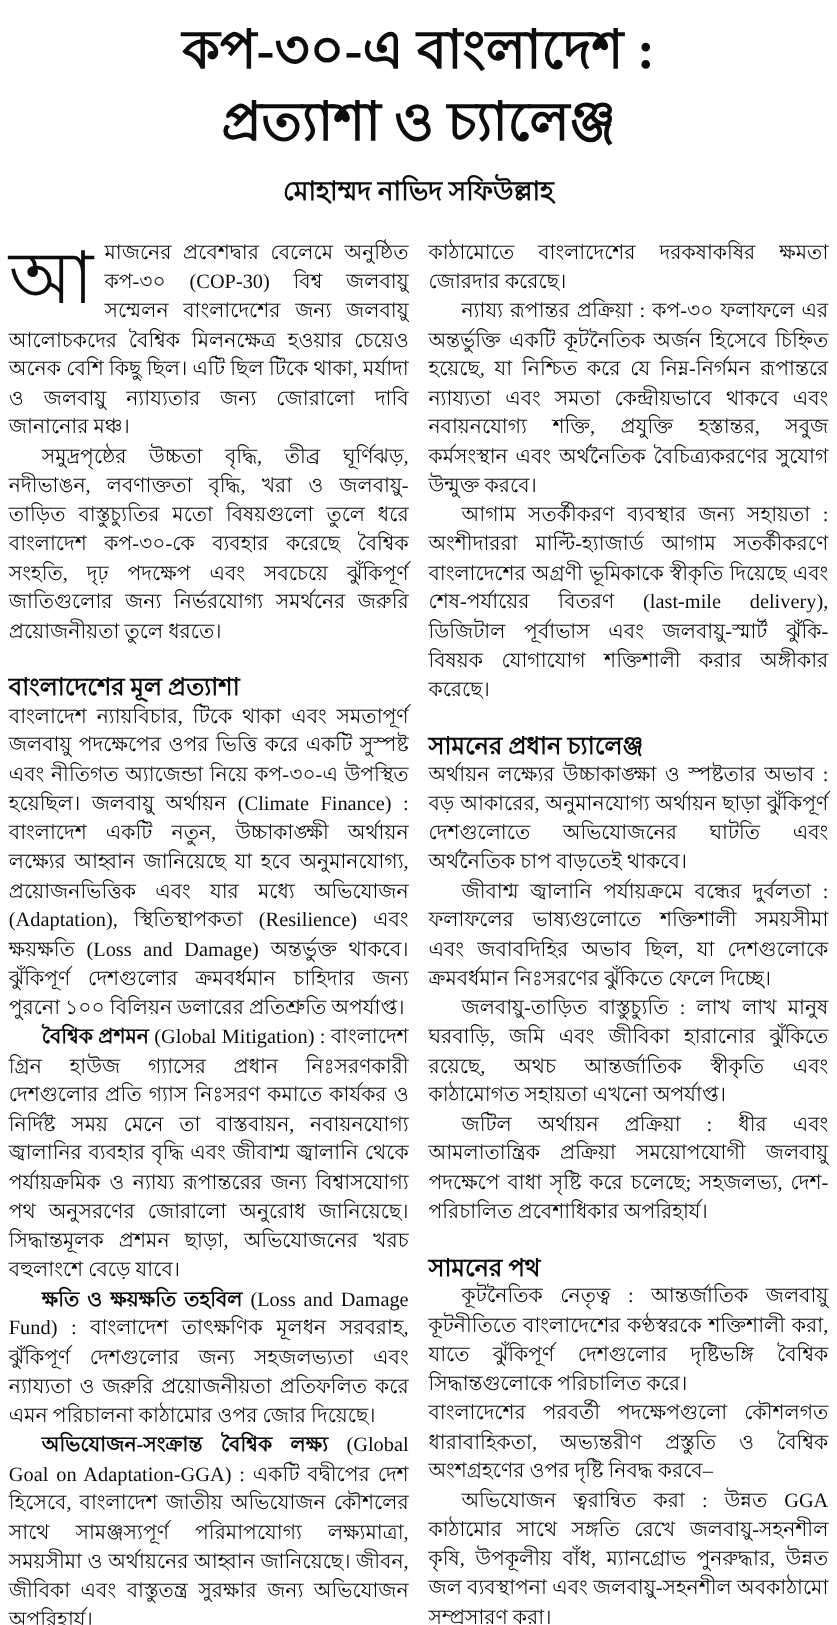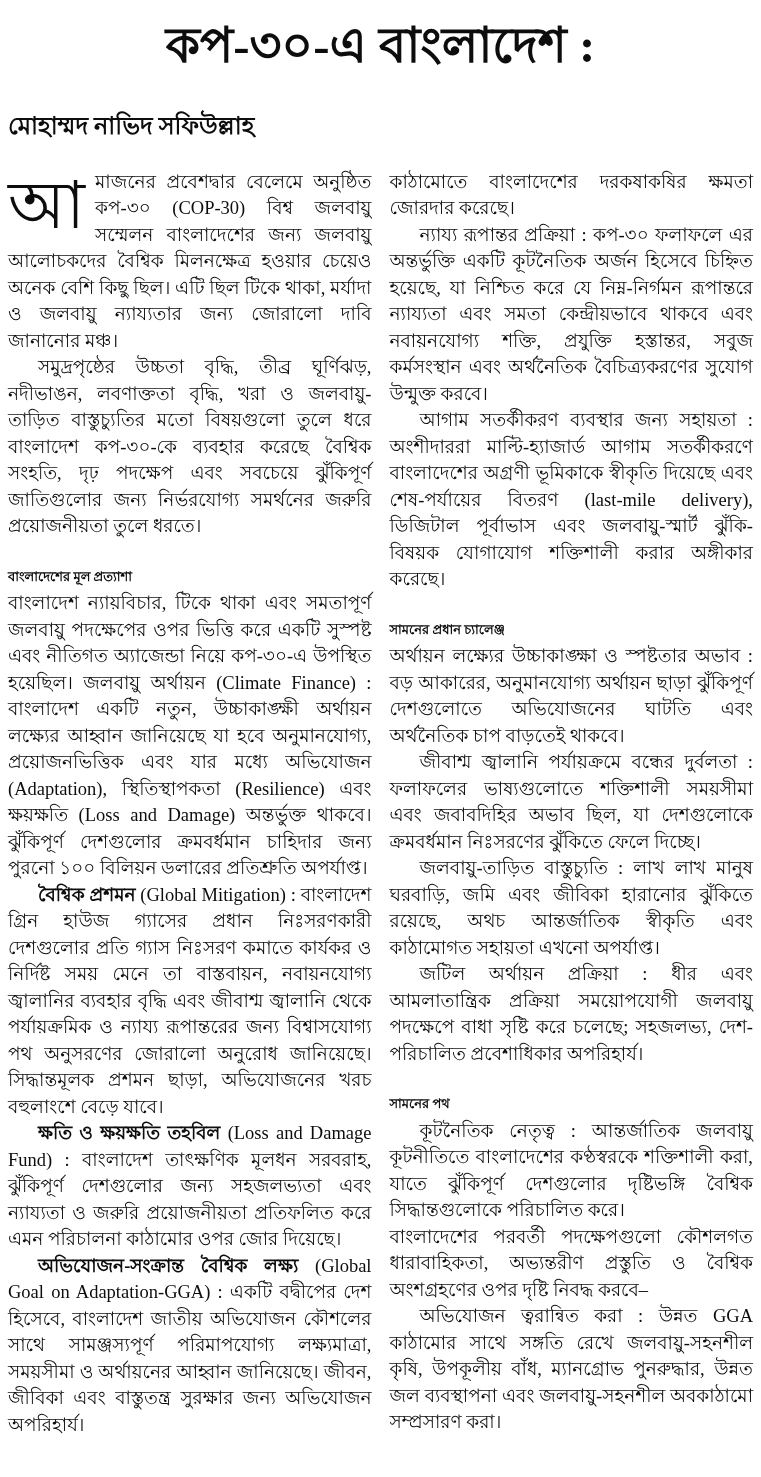--- a/index.html
+++ b/index.html
@@ -19,59 +19,60 @@
   }
   .title {
     margin: 4px 0 0 0;
     text-align: center;
     font-size: 49px;
     line-height: 1.32;
     font-weight: 700;
     letter-spacing: 0px;
   }
   .byline {
-    margin-top: 28px;
+    margin-top: 12px;
+    text-align: center;
     font-size: 24px;
     font-weight: 700;
   }
   .columns {
     display: flex;
     gap: 18px;
     margin-top: 22px;
   }
   .col {
     width: 50%;
     box-sizing: border-box;
     font-size: 18.5px;
     line-height: 26.5px;
     text-align: justify;
     text-justify: inter-word;
   }
   .para { margin: 0; }
   .para.indent { text-indent: 30px; }
   .heading {
-    font-size: 13px;
+    font-size: 22px;
     line-height: 26.5px;
     font-weight: 700;
     margin: 24px 0 0 0;
   }
   .lead { font-weight: 700; margin-top: 40px; }
   .dropcap {
     float: left;
     font-size: 66px;
     line-height: 58px;
     padding: 8px 10px 2px 0;
     font-weight: 400;
   }
 </style>
 </head>
 <body>
 
 <div class="page">
-  <h1 class="title"><span>কপ-৩০-এ বাংলাদেশ :</span><br></h1>
+  <h1 class="title"><span>কপ-৩০-এ বাংলাদেশ :</span><br><span>প্রত্যাশা ও চ্যালেঞ্জ</span></h1>
   <div class="byline">মোহাম্মদ নাভিদ সফিউল্লাহ</div>
   <div class="columns">
     <div class="col">
         <p class="para"><span class="dropcap">আ</span>মাজনের প্রবেশদ্বার বেলেমে অনুষ্ঠিত কপ-৩০ (COP-30) বিশ্ব জলবায়ু সম্মেলন বাংলাদেশের জন্য জলবায়ু আলোচকদের বৈশ্বিক মিলনক্ষেত্র হওয়ার চেয়েও অনেক বেশি কিছু ছিল। এটি ছিল টিকে থাকা, মর্যাদা ও জলবায়ু ন্যায্যতার জন্য জোরালো দাবি জানানোর মঞ্চ।</p>
         <p class="para indent">সমুদ্রপৃষ্ঠের উচ্চতা বৃদ্ধি, তীব্র ঘূর্ণিঝড়, নদীভাঙন, লবণাক্ততা বৃদ্ধি, খরা ও জলবায়ু-তাড়িত বাস্তুচ্যুতির মতো বিষয়গুলো তুলে ধরে বাংলাদেশ কপ-৩০-কে ব্যবহার করেছে বৈশ্বিক সংহতি, দৃঢ় পদক্ষেপ এবং সবচেয়ে ঝুঁকিপূর্ণ জাতিগুলোর জন্য নির্ভরযোগ্য সমর্থনের জরুরি প্রয়োজনীয়তা তুলে ধরতে।</p>
         <h2 class="heading">বাংলাদেশের মূল প্রত্যাশা</h2>
         <p class="para">বাংলাদেশ ন্যায়বিচার, টিকে থাকা এবং সমতাপূর্ণ জলবায়ু পদক্ষেপের ওপর ভিত্তি করে একটি সুস্পষ্ট এবং নীতিগত অ্যাজেন্ডা নিয়ে কপ-৩০-এ উপস্থিত হয়েছিল। জলবায়ু অর্থায়ন (Climate Finance) : বাংলাদেশ একটি নতুন, উচ্চাকাঙ্ক্ষী অর্থায়ন লক্ষ্যের আহ্বান জানিয়েছে যা হবে অনুমানযোগ্য, প্রয়োজনভিত্তিক এবং যার মধ্যে অভিযোজন (Adaptation), স্থিতিস্থাপকতা (Resilience) এবং ক্ষয়ক্ষতি (Loss and Damage) অন্তর্ভুক্ত থাকবে। ঝুঁকিপূর্ণ দেশগুলোর ক্রমবর্ধমান চাহিদার জন্য পুরনো ১০০ বিলিয়ন ডলারের প্রতিশ্রুতি অপর্যাপ্ত।</p>
         <p class="para indent"><span class="lead">বৈশ্বিক প্রশমন</span> (Global Mitigation) : বাংলাদেশ গ্রিন হাউজ গ্যাসের প্রধান নিঃসরণকারী দেশগুলোর প্রতি গ্যাস নিঃসরণ কমাতে কার্যকর ও নির্দিষ্ট সময় মেনে তা বাস্তবায়ন, নবায়নযোগ্য জ্বালানির ব্যবহার বৃদ্ধি এবং জীবাশ্ম জ্বালানি থেকে পর্যায়ক্রমিক ও ন্যায্য রূপান্তরের জন্য বিশ্বাসযোগ্য পথ অনুসরণের জোরালো অনুরোধ জানিয়েছে। সিদ্ধান্তমূলক প্রশমন ছাড়া, অভিযোজনের খরচ বহুলাংশে বেড়ে যাবে।</p>
         <p class="para indent"><span class="lead">ক্ষতি ও ক্ষয়ক্ষতি তহবিল</span> (Loss and Damage Fund) : বাংলাদেশ তাৎক্ষণিক মূলধন সরবরাহ, ঝুঁকিপূর্ণ দেশগুলোর জন্য সহজলভ্যতা এবং ন্যায্যতা ও জরুরি প্রয়োজনীয়তা প্রতিফলিত করে এমন পরিচালনা কাঠামোর ওপর জোর দিয়েছে।</p>
         <p class="para indent"><span class="lead">অভিযোজন-সংক্রান্ত বৈশ্বিক লক্ষ্য</span> (Global Goal on Adaptation-GGA) : একটি বদ্বীপের দেশ হিসেবে, বাংলাদেশ জাতীয় অভিযোজন কৌশলের সাথে সামঞ্জস্যপূর্ণ পরিমাপযোগ্য লক্ষ্যমাত্রা, সময়সীমা ও অর্থায়নের আহ্বান জানিয়েছে। জীবন, জীবিকা এবং বাস্তুতন্ত্র সুরক্ষার জন্য অভিযোজন অপরিহার্য।</p>

